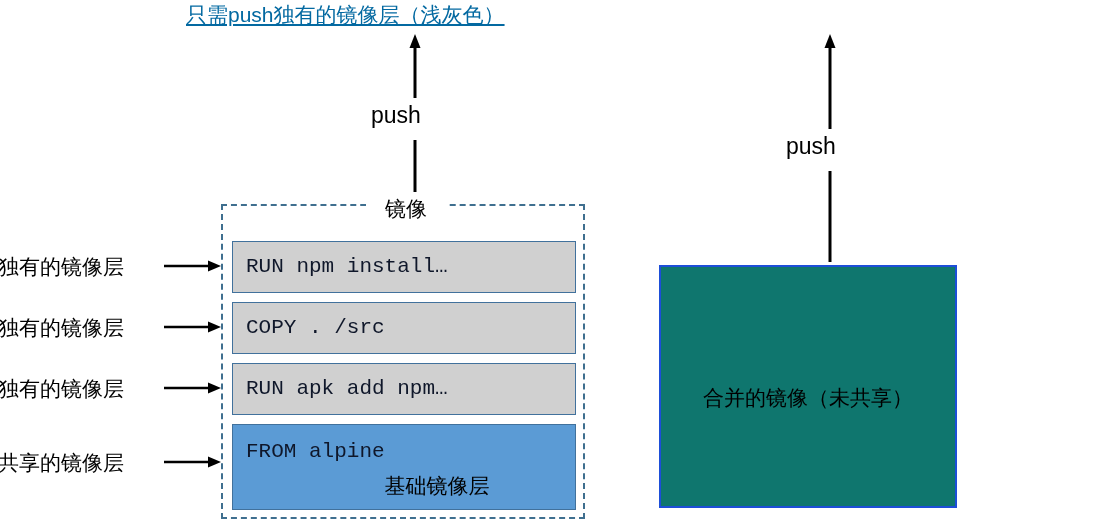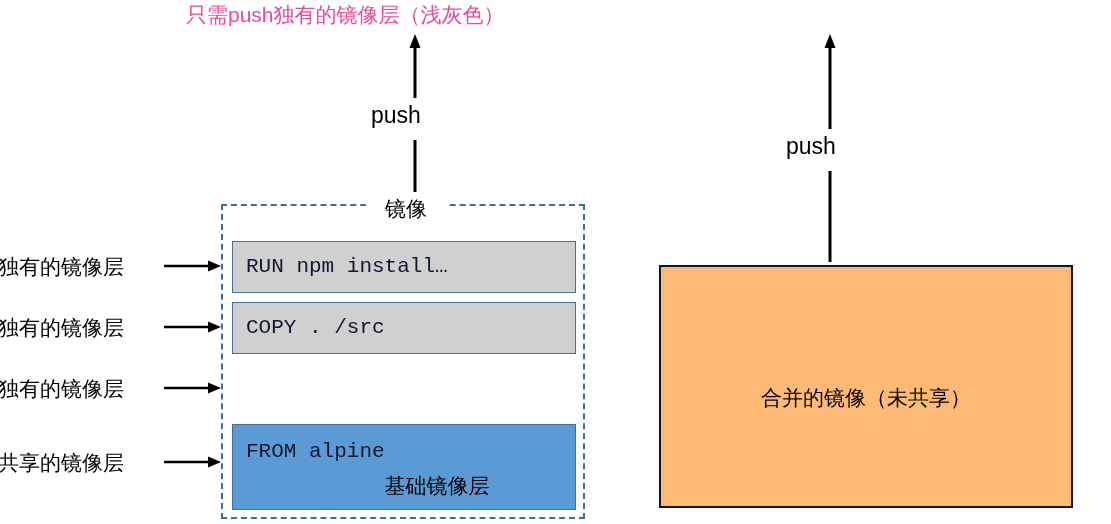--- a/index.html
+++ b/index.html
@@ -18,22 +18,23 @@
     overflow: hidden;
     background: #ffffff;
   }
   .abs { position: absolute; }
 
   
   .heading {
     font-size: 21px;
     line-height: 26px;
     white-space: nowrap;
-    color: #ec4899;
+    color: #0369a1;
     letter-spacing: 0px;
+    text-decoration: underline;
   }
   #heading-left  { left: 186px; top: 2px; }
   #heading-right { left: 614px; top: 2px; }
 
   
   .push-label {
     font-size: 23px;
     line-height: 28px;
     white-space: nowrap;
     color: #000000;
@@ -131,25 +132,25 @@
   }
   #side-label-0 { left: -2px;  top: 254px; }
   #side-label-1 { left: -2px;  top: 315px; }
   #side-label-2 { left: -2px;  top: 376px; }
   #side-label-3 { left: -2px;  top: 450px; }
 
   
   #merged-box {
     left: 659px;
     top: 265px;
-    width: 414px;
+    width: 298px;
     height: 243px;
     box-sizing: border-box;
-    border: 2px solid #0f172a;
-    background: #fdba74;
+    border: 2px solid #1d4ed8;
+    background: #0f766e;
   }
   #merged-box-label {
     position: absolute;
     left: 0;
     top: 118px;
     width: 100%;
     text-align: center;
     font-size: 21px;
     line-height: 26px;
     white-space: nowrap;
@@ -209,20 +210,23 @@
   <div class="abs" id="image-group-caption">镜像</div>
 
   <div class="layer-box unique" id="layer-0">
     <span class="layer-code">RUN npm install…</span>
   </div>
 
   <div class="layer-box unique" id="layer-1">
     <span class="layer-code">COPY . /src</span>
   </div>
 
+  <div class="layer-box unique" id="layer-2">
+    <span class="layer-code">RUN apk add npm…</span>
+  </div>
 
   <div class="layer-box base" id="layer-3">
     <span class="layer-code">FROM alpine</span>
     <span class="layer-sub">基础镜像层</span>
   </div>
 
   <div class="side-label" id="side-label-0">独有的镜像层</div>
   <div class="side-label" id="side-label-1">独有的镜像层</div>
   <div class="side-label" id="side-label-2">独有的镜像层</div>
   <div class="side-label" id="side-label-3">共享的镜像层</div>

